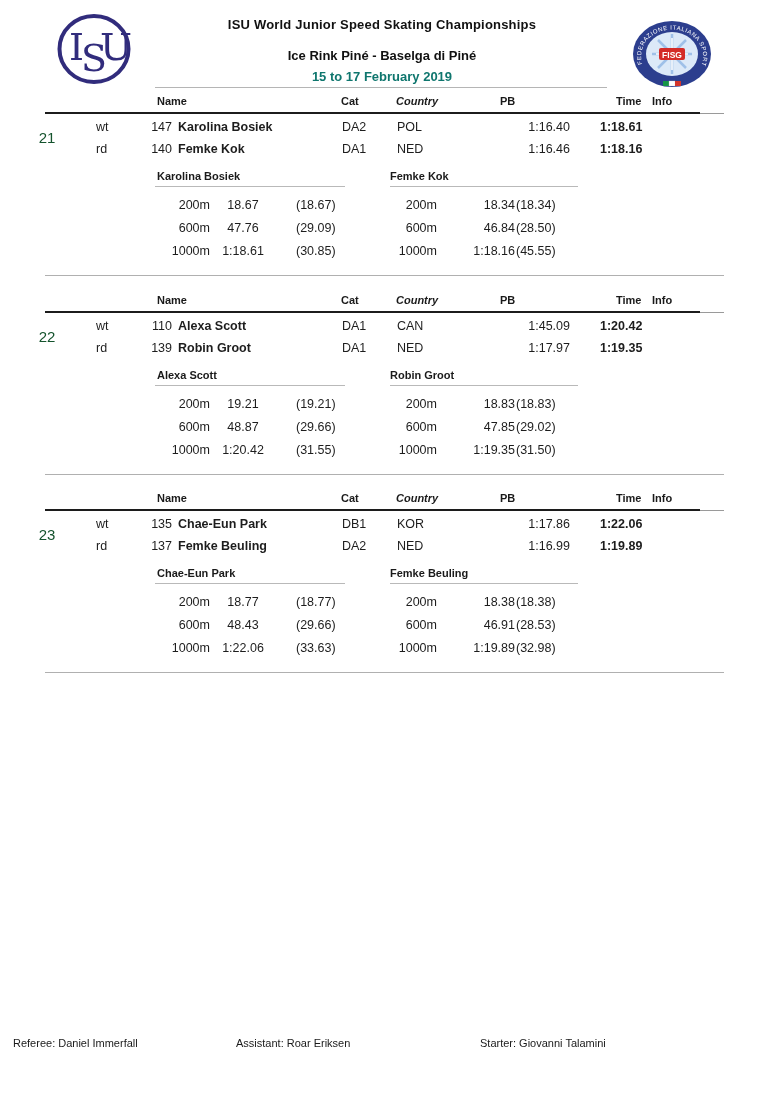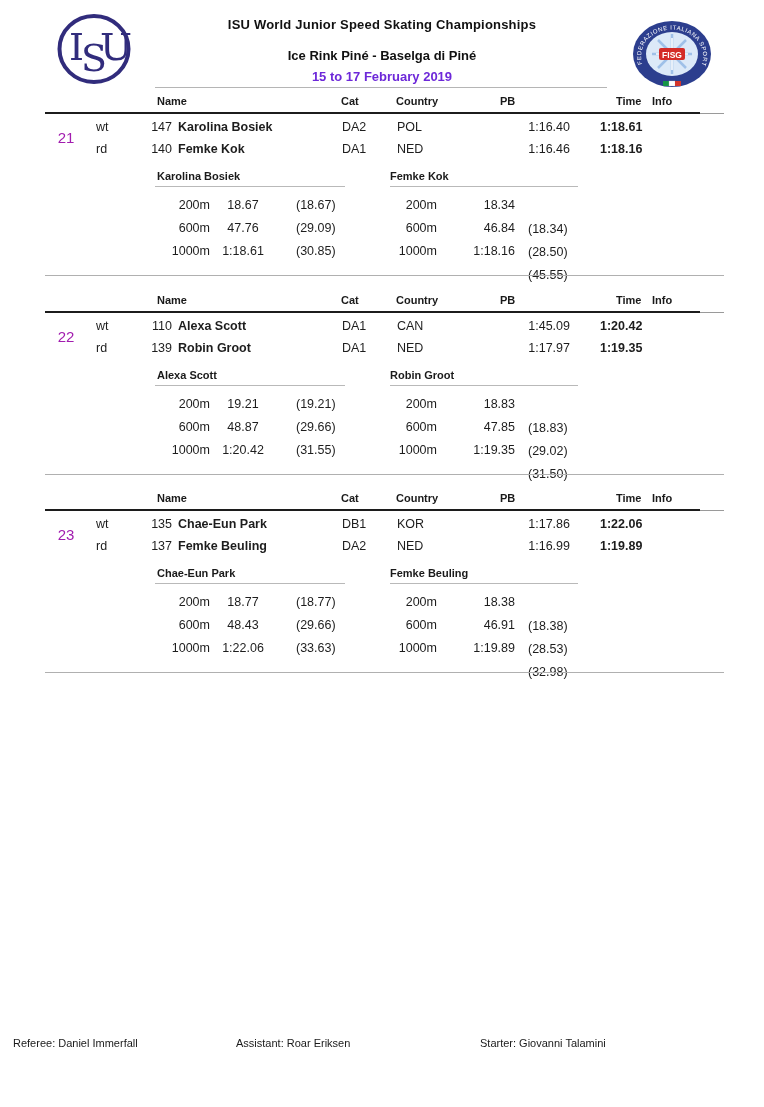--- a/index.html
+++ b/index.html
@@ -7,36 +7,36 @@
     position:relative; width:764px; height:1107px; background:#ffffff;
     font-family:"Liberation Sans","DejaVu Sans",sans-serif; color:#1d1d1d;
     overflow:hidden;
   }
   
   .doc-title{position:absolute; top:17px; left:0; width:100%; text-align:center;
     font-size:13px; font-weight:bold; letter-spacing:0.2px; color:#111;}
   .doc-venue{position:absolute; top:48px; left:0; width:100%; text-align:center;
     font-size:13px; font-weight:bold; color:#111;}
   .doc-dates{position:absolute; top:69px; left:0; width:100%; text-align:center;
-    font-size:13px; font-weight:bold; color:#6d28d9;}
+    font-size:13px; font-weight:bold; color:#0f766e;}
   .title-underline{position:absolute; top:87px; left:155px; width:452px; height:1px; background:#b5b5b5;}
   .isu-logo{position:absolute; left:56px; top:13px;}
   .fisg-logo{position:absolute; left:631px; top:20px;}
   
   .pair-block{position:absolute; left:0; width:660px; height:186px;}
   .b1{top:90px;} .b2{top:289px;} .b3{top:487px;}
   .col-head{position:absolute; top:4px; height:14px; line-height:14px;
     font-size:11px; font-weight:bold; color:#1a1a1a;}
-  .h-name{left:157px;} .h-cat{left:341px;} .h-country{left:396px;}
+  .h-name{left:157px;} .h-cat{left:341px;} .h-country{left:396px;font-style:italic;}
   .h-pb{left:500px; width:68px; }
   .h-time{left:616px;} .h-info{left:652px;}
   .thick-line{position:absolute; top:22px; left:45px; width:655px; height:2px; background:#1c1c1c;}
   .thick-line-ext{position:absolute; top:23px; left:700px; width:24px; height:1px; background:#9a9a9a;}
-  .pair-number{position:absolute; top:26px; left:46px; width:40px; height:44px;
-    line-height:44px; text-align:center; font-size:15px; color:#a21caf;}
+  .pair-number{position:absolute; top:26px; left:27px; width:40px; height:44px;
+    line-height:44px; text-align:center; font-size:15px; color:#14532d;}
   .racer-row{position:absolute; left:0; width:764px; height:22px; line-height:22px; font-size:12.5px;}
   .r0{top:26px;} .r1{top:48px;}
   .racer-row span{position:absolute; height:22px; line-height:22px;}
   .c-lane{left:96px; width:26px;}
   .c-bib{left:128px; width:44px; text-align:right;}
   .c-name{left:178px; font-weight:bold;}
   .c-cat{left:342px;}
   .c-country{left:397px;}
   .c-pb{left:482px; width:88px; text-align:right;}
   .c-time{left:600px; font-weight:bold;}
@@ -46,21 +46,21 @@
   .split-underline{position:absolute; top:96px; height:1px; background:#b9b9b9;}
   .uL{left:155px; width:190px;} .uR{left:390px; width:188px;}
   .split-row{position:absolute; left:0; width:764px; height:22px; line-height:22px; font-size:12.5px;}
   .sp0{top:104px;} .sp1{top:127px;} .sp2{top:150px;}
   .split-row span{position:absolute; height:22px; line-height:22px;}
   .sL-dist{left:140px; width:70px; text-align:right;}
   .sL-time{left:203px; width:80px; text-align:center;}
   .sL-lap{left:296px;}
   .sR-dist{left:367px; width:70px; text-align:right;}
   .sR-time{left:435px; width:80px; text-align:right;}
-  .sR-lap{left:528px;margin-top:24px;}
+  .sR-lap{left:516px;}
   .block-end-line{position:absolute; top:185px; left:45px; width:679px; height:1px; background:#b0b0b0;}
   
   .footer-row1{position:absolute; top:1036px; left:0; width:764px; height:14px;
     line-height:14px; font-size:11px; color:#1a1a1a;}
   .footer-row1 span{position:absolute;}
   .f-referee{left:13px;} .f-assistant{left:236px;} .f-starter{left:480px;}
   .footer-row2{position:absolute; top:1057px; left:0; width:764px; height:14px;
     line-height:14px; font-size:11px; color:#1a1a1a;}
   .f-timespan{position:absolute; left:13px;}
   .f-print{position:absolute; right:13px;}

